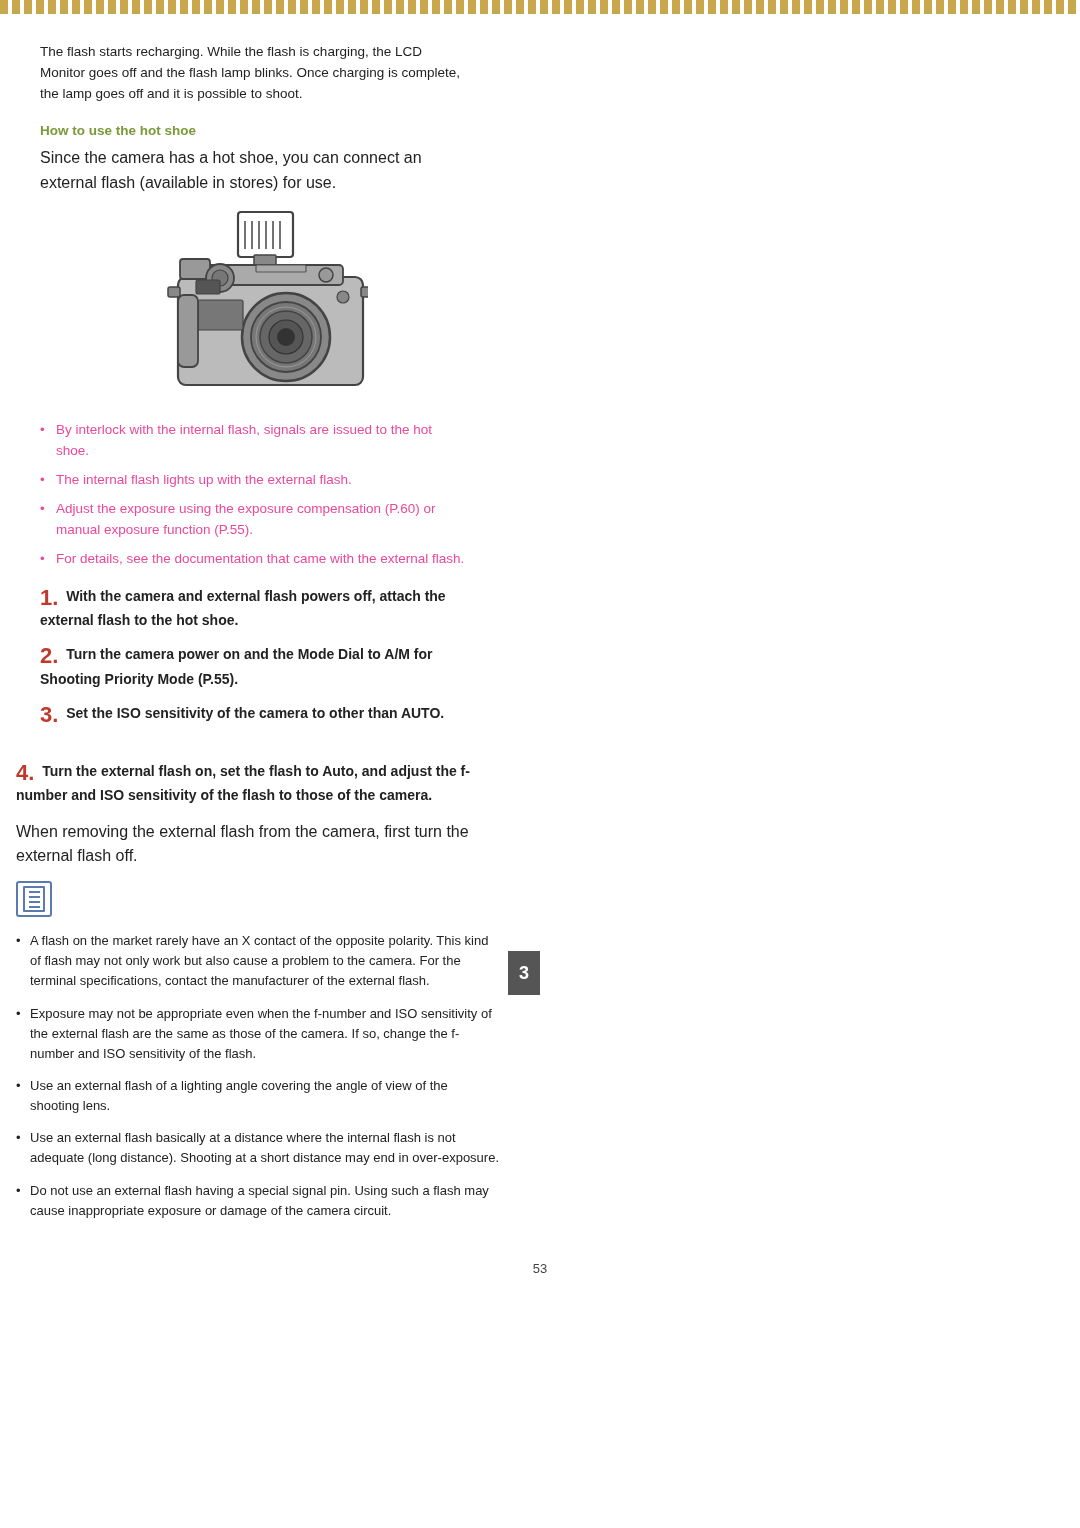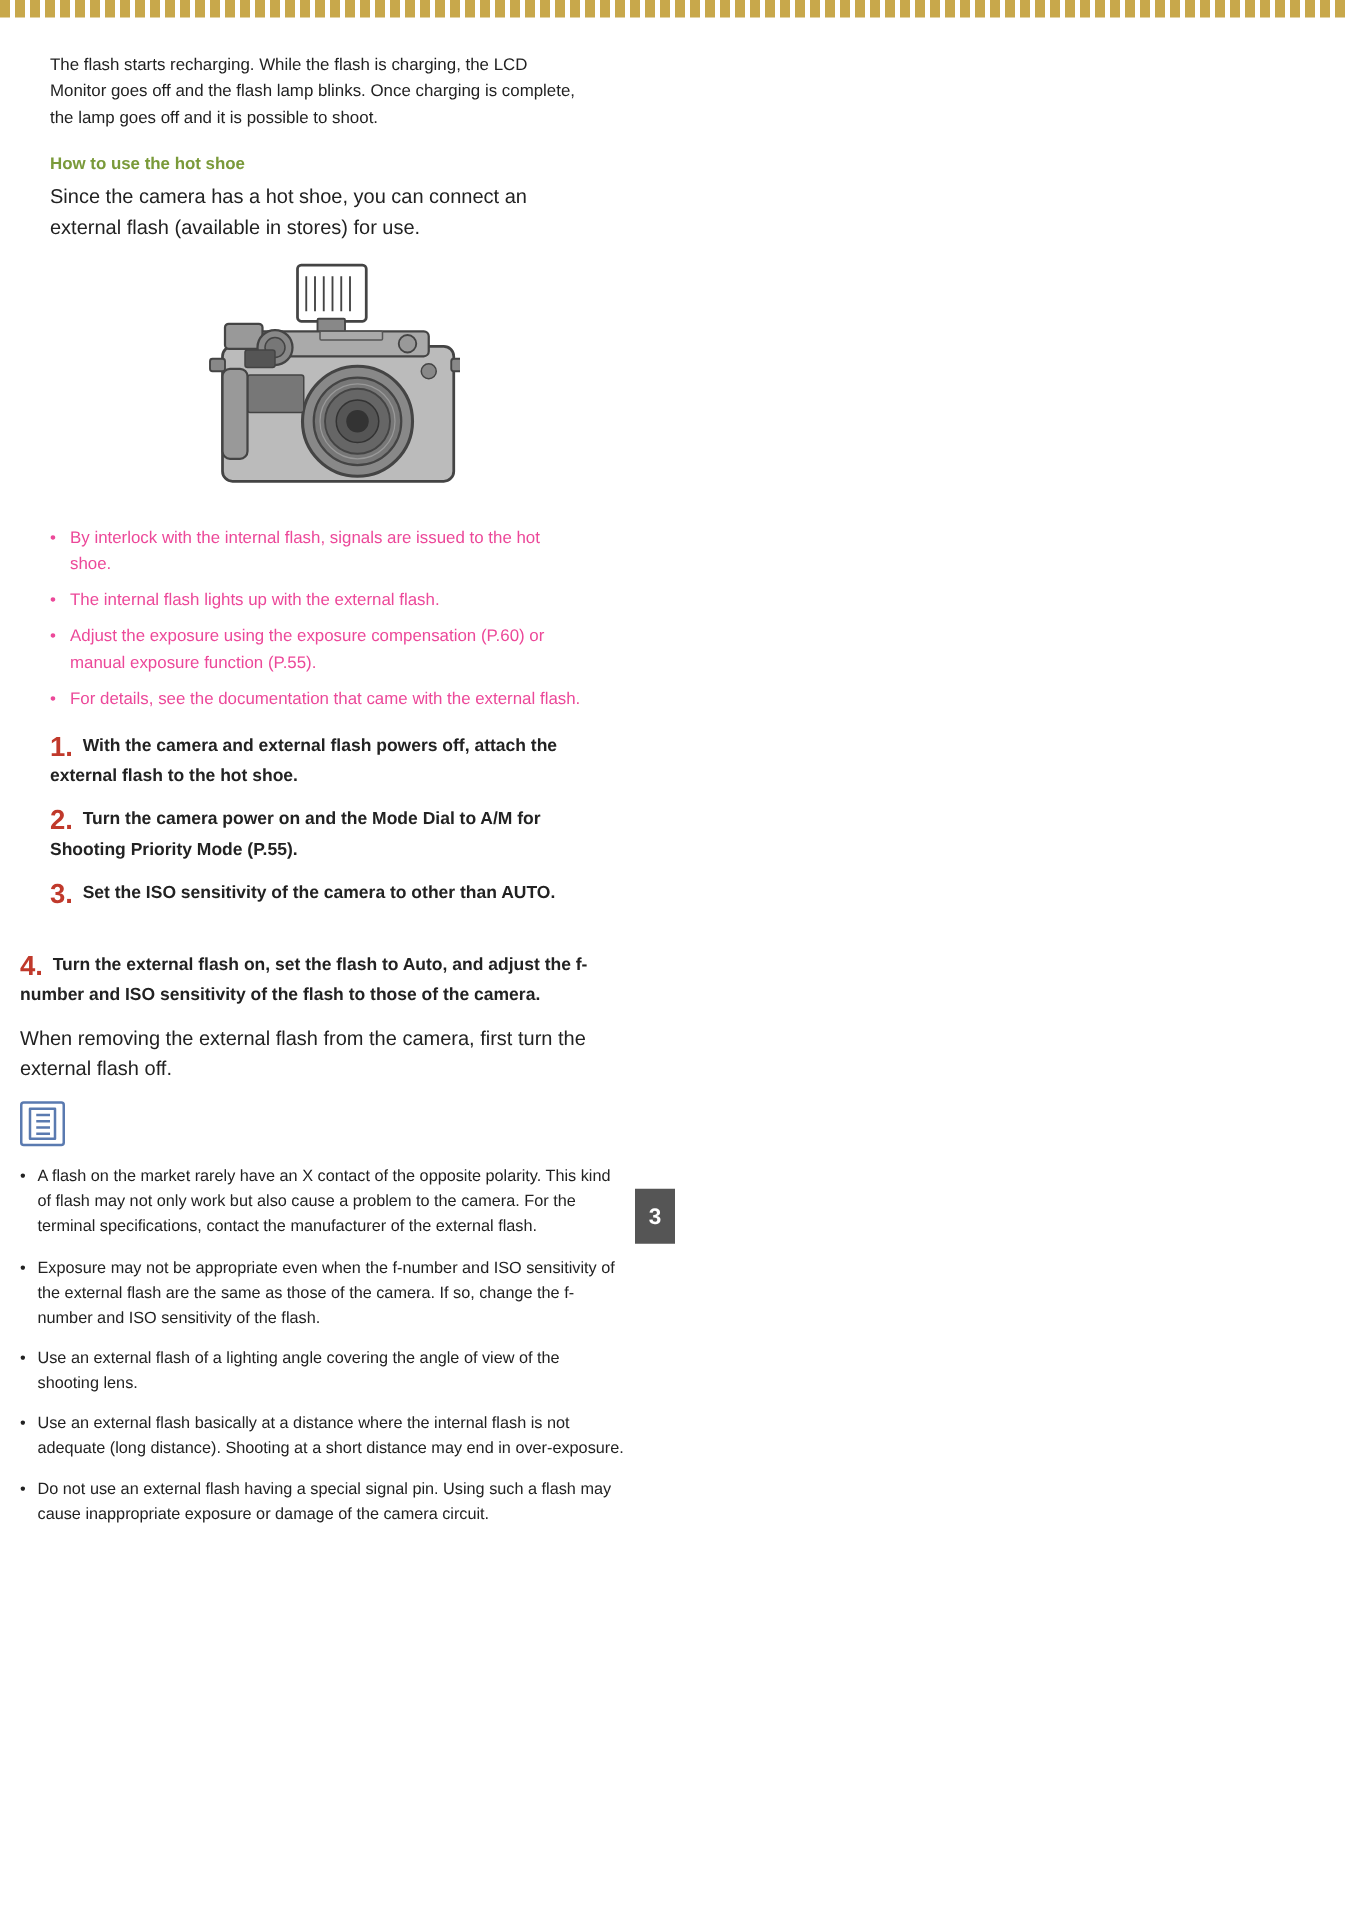--- a/index.html
+++ b/index.html
@@ -347,14 +347,15 @@
         <li>Use an external flash basically at a distance where the internal flash is not adequate (long distance). Shooting at a short distance may end in over-exposure.</li>
         <li>Do not use an external flash having a special signal pin. Using such a flash may cause inappropriate exposure or damage of the camera circuit.</li>
       </ul>
 
       <div class="page-tab">3</div>
 
     </div>
 
   </div>
 
+  <div class="page-number">53</div>
 
 </div>
 
 </body></html>

